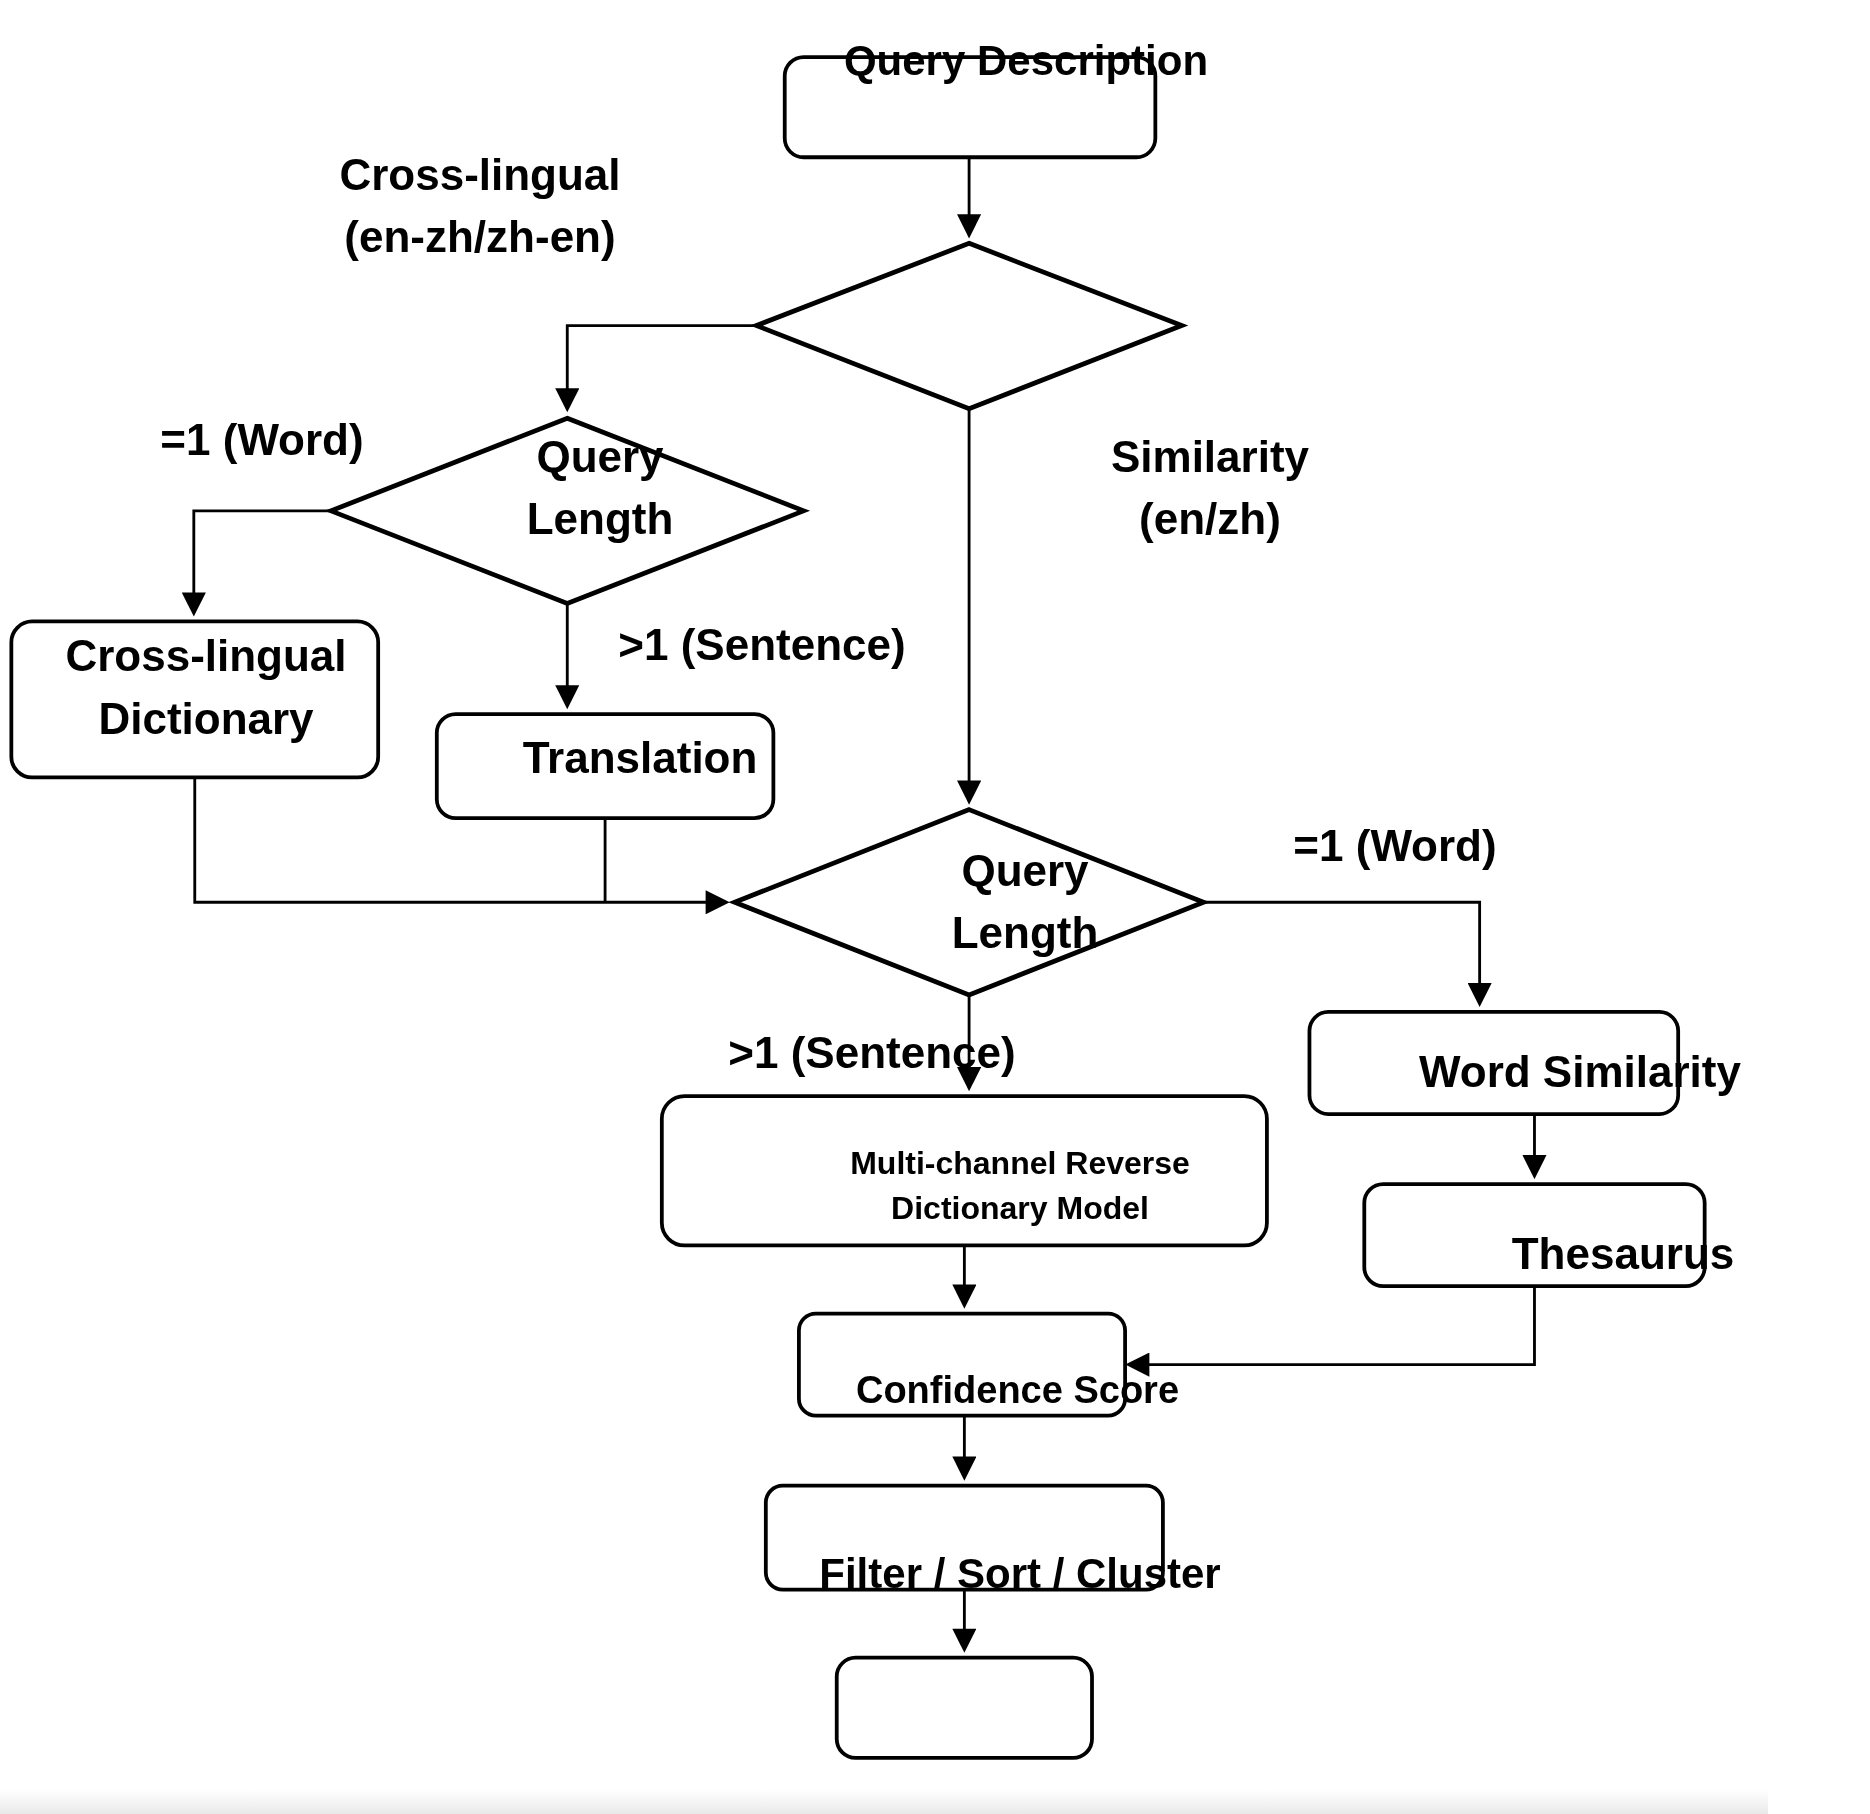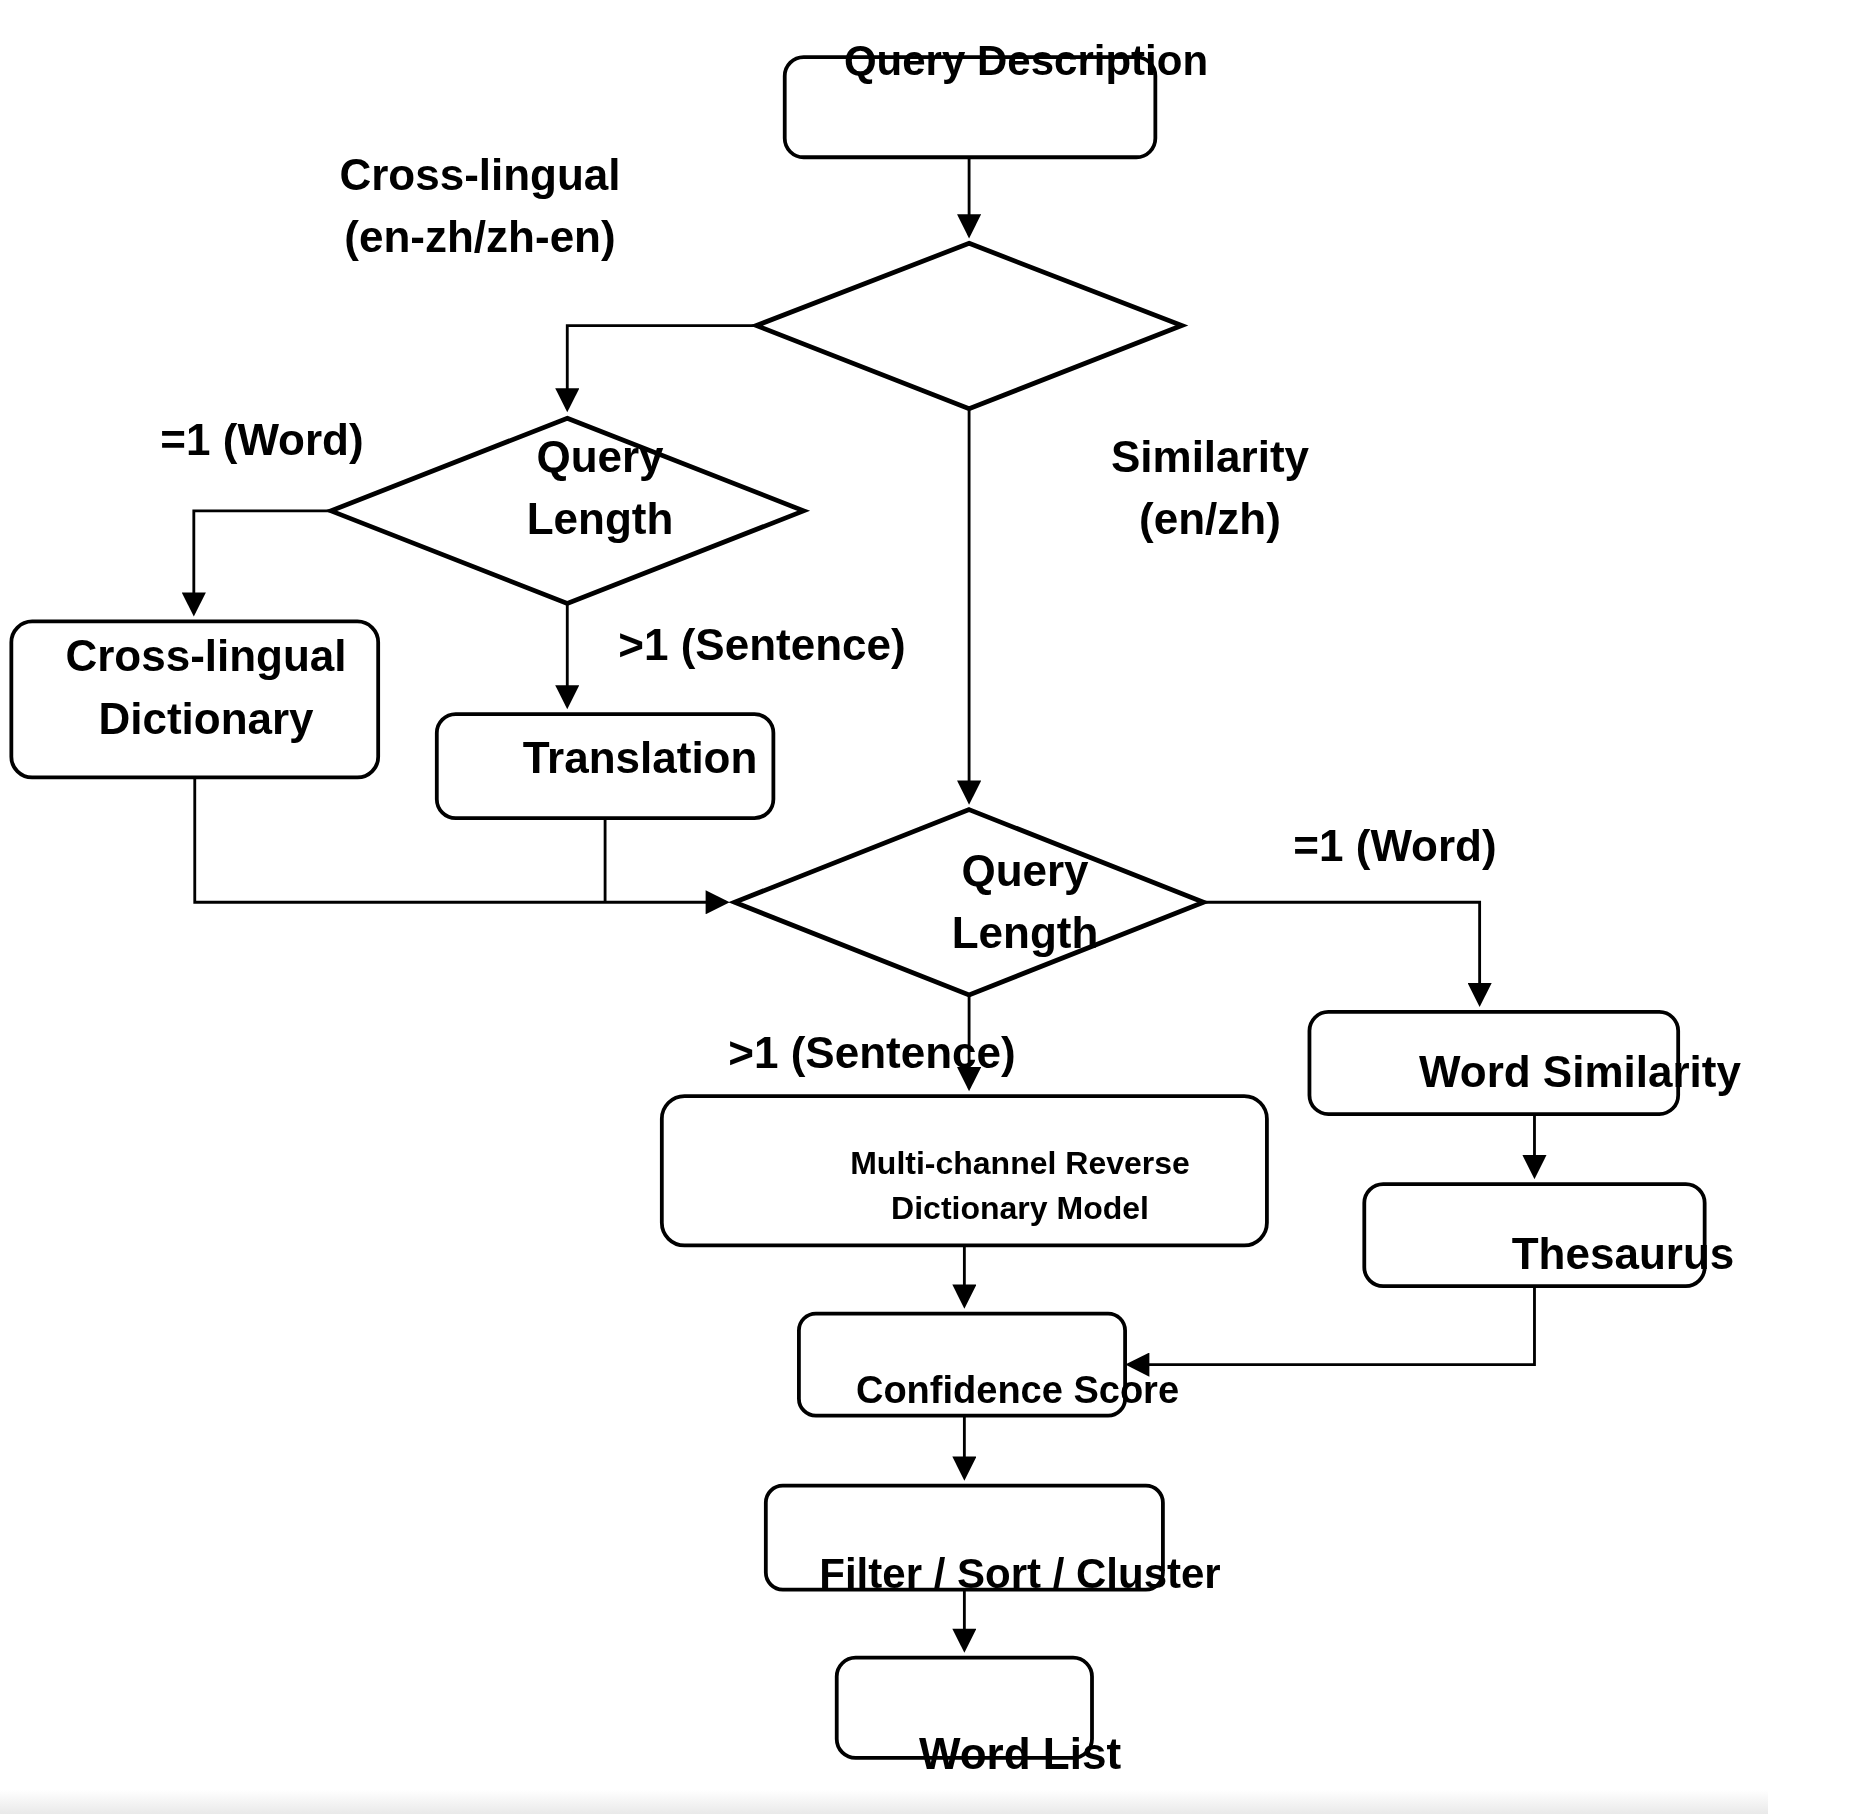--- a/index.html
+++ b/index.html
@@ -104,21 +104,20 @@
 Dictionary Model</div>
 
   <div class="txt node-label" style="left:1385px;top:1018px;width:390px;height:108px;text-align:right;">Word Similarity</div>
 
   <div class="txt node-label" style="left:1443px;top:1200px;width:360px;height:108px;">Thesaurus</div>
 
   <div class="txt node-label fz38" style="left:845px;top:1337px;width:345px;height:108px;">Confidence Score</div>
 
   <div class="txt node-label fz42" style="left:810px;top:1519px;width:420px;height:110px;">Filter / Sort / Cluster</div>
 
-  <div class="txt node-label" style="left:885px;top:1701px;width:270px;height:106px;">Word List</div>
 
   <div class="edge-label" style="left:480px;top:206px;">Cross-lingual
 (en-zh/zh-en)</div>
 
   <div class="edge-label" style="left:262px;top:440px;">=1 (Word)</div>
 
   <div class="edge-label" style="left:762px;top:645px;">&gt;1 (Sentence)</div>
 
   <div class="edge-label" style="left:1210px;top:488px;">Similarity
 (en/zh)</div>

